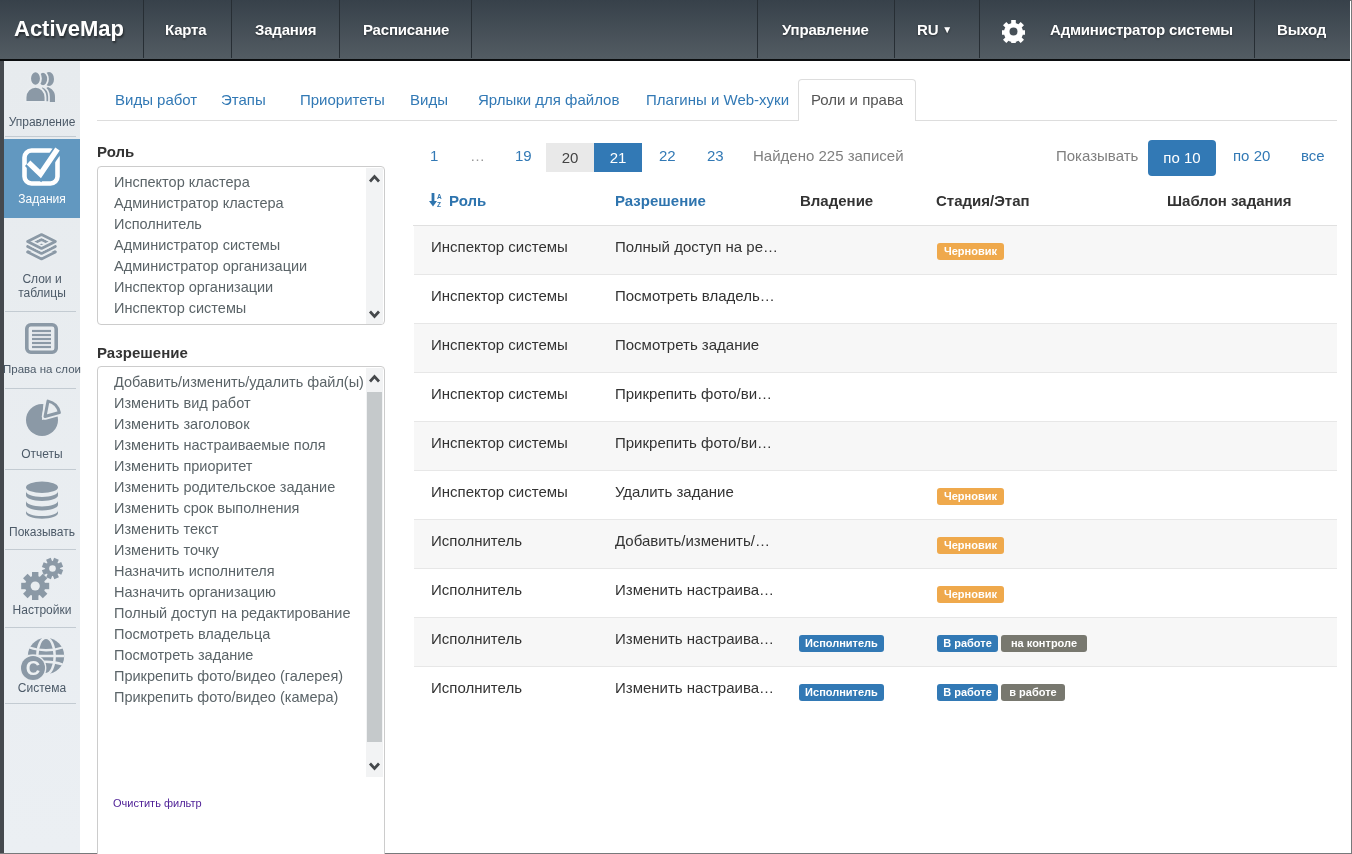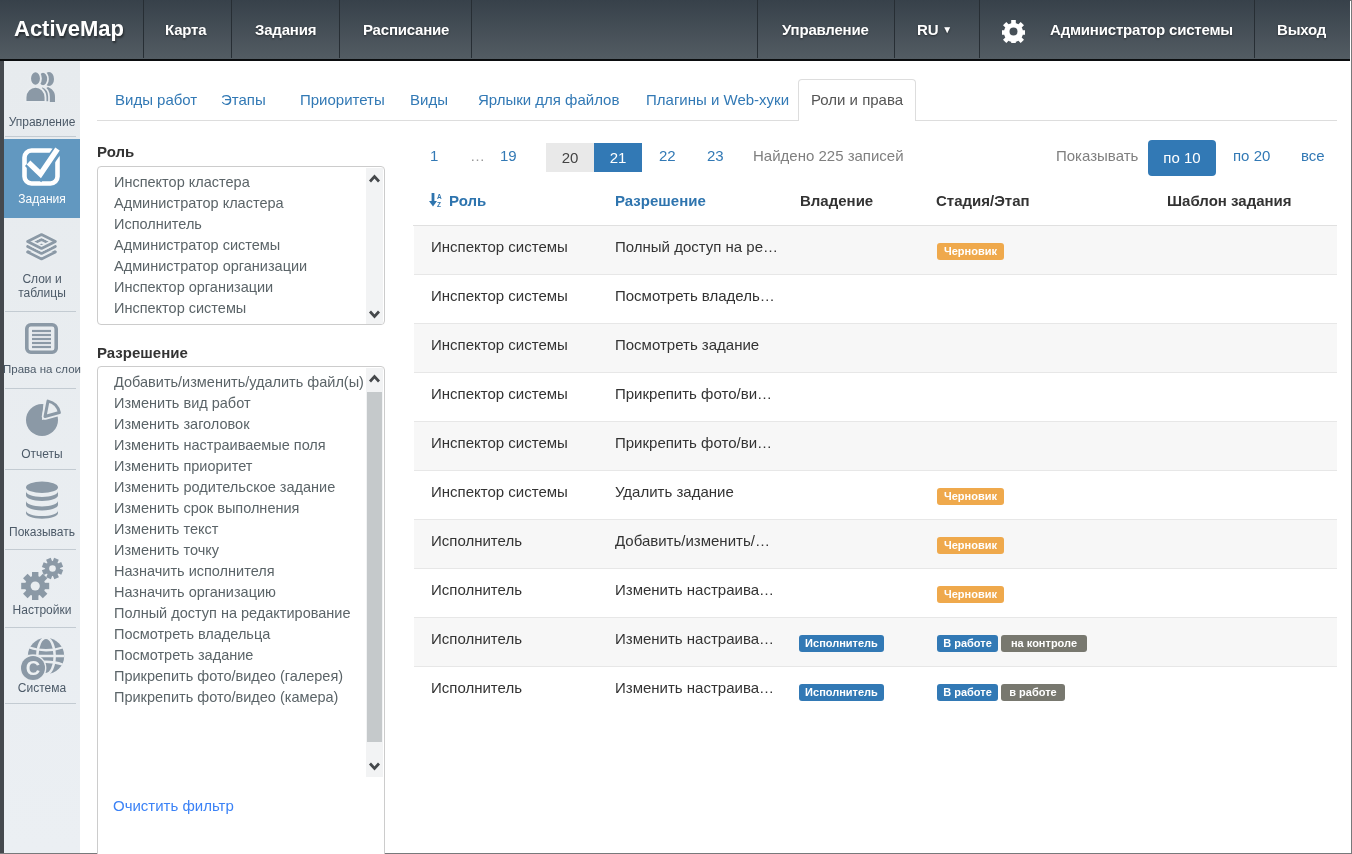--- a/index.html
+++ b/index.html
@@ -34,21 +34,21 @@
   text-align:center; line-height:40px; }
 
 
 .flabel { position:absolute; left:97px; font-size:15px; font-weight:bold; color:#333; }
 .listbox { position:absolute; left:97px; width:288px; border:1px solid #ccc; border-radius:4px; background:#fff; overflow:hidden; }
 .listbox ul { list-style:none; padding:5px 0 0 16px; }
 .listbox li { font-size:14.5px; color:#5b6468; line-height:21px; white-space:nowrap; }
 .sbar { position:absolute; top:1px; right:1px; width:17px; background:#f2f3f4; }
 .sarr { position:absolute; left:0; width:17px; height:16px; }
 .sthumb { position:absolute; left:1px; width:15px; background:#c5c9cb; }
-#clearf { position:absolute; left:113px; top:797px; font-size:15px; color:#3b82f6; }
+#clearf { position:absolute; left:113px; top:797px; font-size:11px; color:#4c1d95; }
 
 
 .pg { position:absolute; top:147px; font-size:15px; color:#3279b5; }
 .pgbox { position:absolute; top:143px; height:29px; border-radius:0; font-size:15px; text-align:center; line-height:29px; }
 #pg20 { left:546px; width:48px; background:#e9e9e9; color:#444; }
 #pg21 { left:594px; width:48px; background:#3279b5; color:#fff; }
 #found { position:absolute; left:753px; top:147px; font-size:15px; color:#7f7f7f; }
 #showlbl { position:absolute; left:1056px; top:147px; font-size:15px; color:#7f7f7f; }
 #per10 { position:absolute; left:1148px; top:140px; width:68px; height:36px; background:#3279b5; border-radius:4px; color:#fff; font-size:15px; text-align:center; line-height:36px; }
 
@@ -268,21 +268,21 @@
   <div class="sthumb" style="top:24px; height:350px"></div>
   <svg class="sarr" style="bottom:3px" width="17" height="16">
         <path d="M4 5.5 L8.5 10.5 L13 5.5" stroke="#45484b" stroke-width="2.7" fill="none"></path>
       </svg>
 </div>
 </div>
 <div id="clearf">Очистить фильтр</div>
 
 <div class="pg" style="left:430px">1</div>
 <div class="pg" style="left:470px; color:#999">…</div>
-<div class="pg" style="left:500px">19</div>
+<div class="pg" style="left:515px">19</div>
 <div class="pgbox" id="pg20">20</div>
 <div class="pgbox" id="pg21">21</div>
 <div class="pg" style="left:659px">22</div>
 <div class="pg" style="left:707px">23</div>
 <div id="found">Найдено 225 записей</div>
 <div id="showlbl">Показывать</div>
 <div id="per10">по 10</div>
 <div class="pg" style="left:1233px">по 20</div>
 <div class="pg" style="left:1301px">все</div>
 

